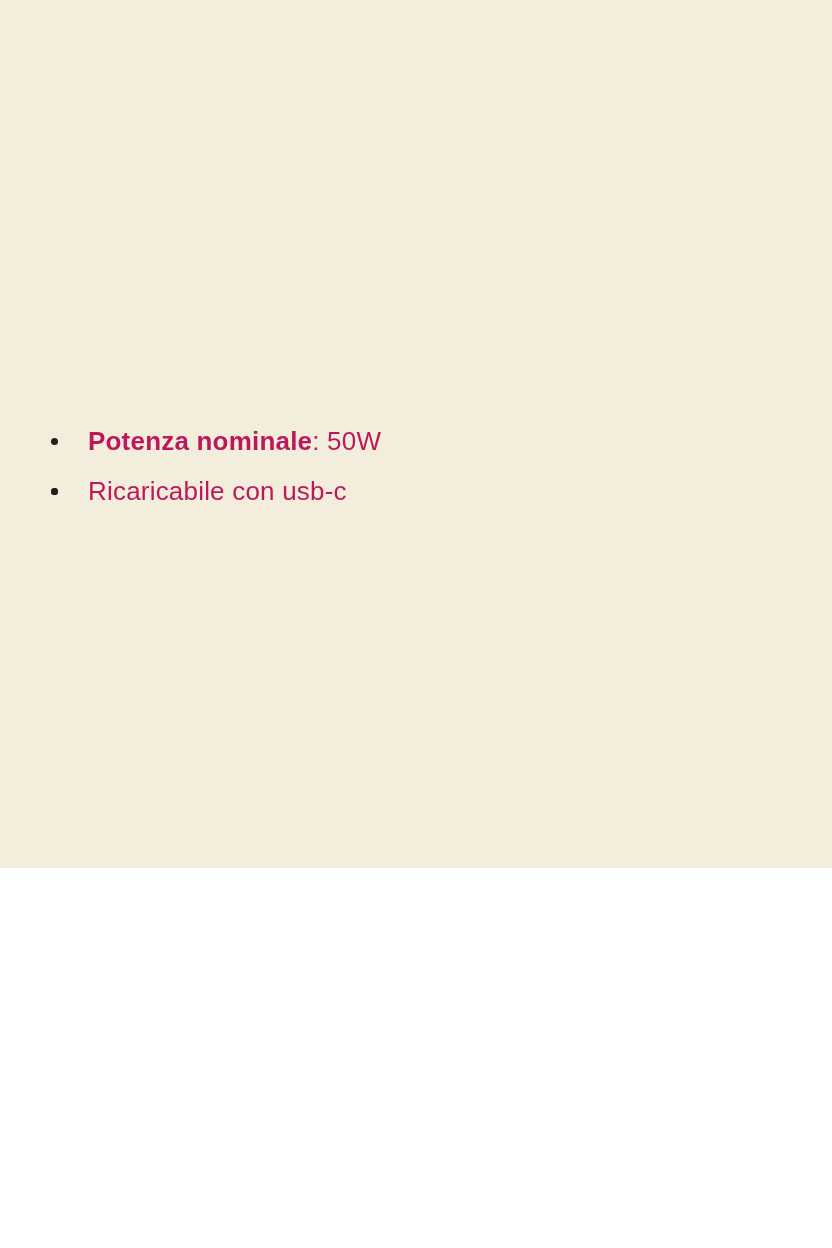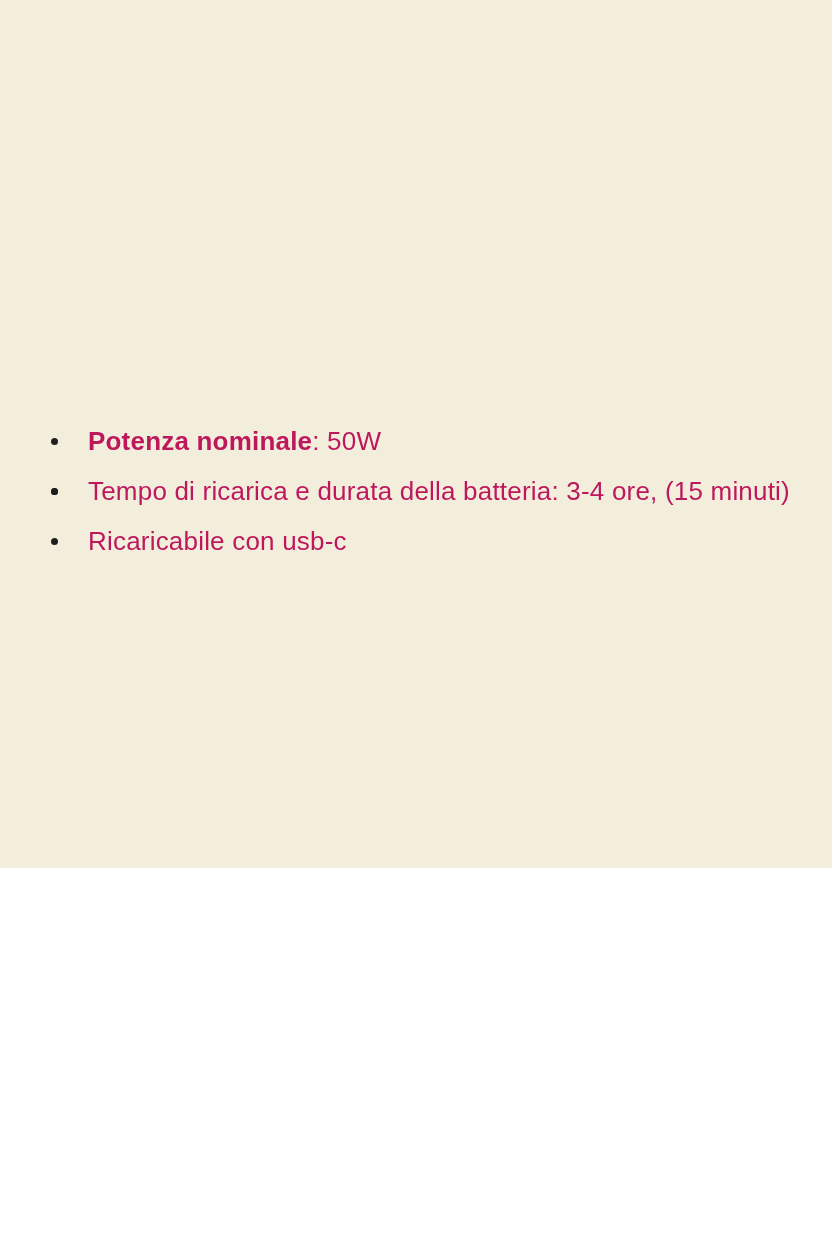--- a/index.html
+++ b/index.html
@@ -78,19 +78,15 @@
   <li>
     <span class="bullet-dot"></span>
     <span class="spec-bold">Potenza nominale</span><span>: 50W</span>
   </li>
   <li>
     <span class="bullet-dot"></span>
     <span class="spec-bold"></span>
   </li>
   <li>
     <span class="bullet-dot"></span>
-    <span class="spec-bold"></span><span>Tempo di ricarica e durata della batteria: 3-4 ore, (15 minuti)</span>
-  </li>
-  <li>
-    <span class="bullet-dot"></span>
     <span class="spec-bold"></span><span>Ricaricabile con usb-c</span>
   </li>
 </ul>
 
 </body></html>

